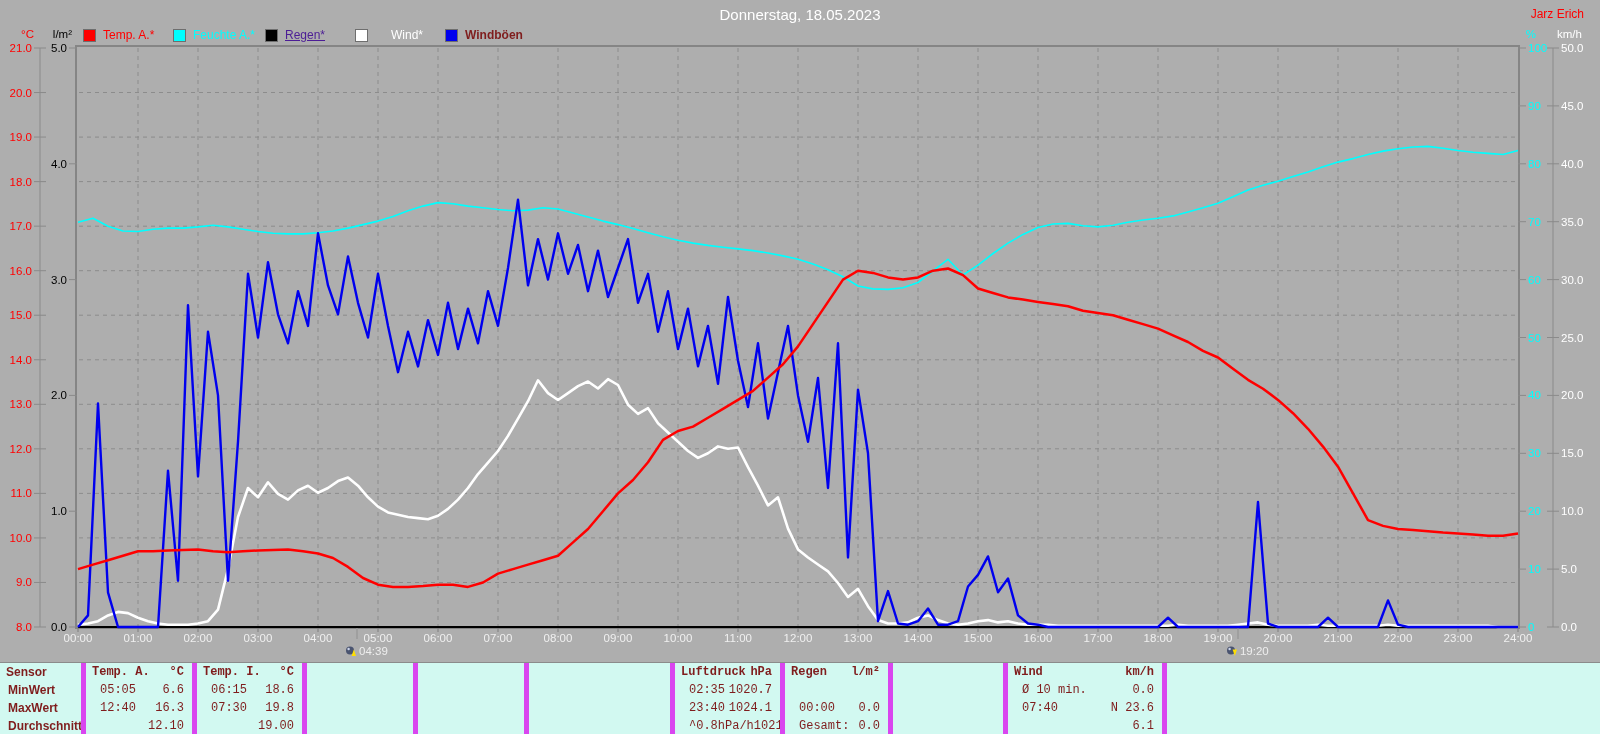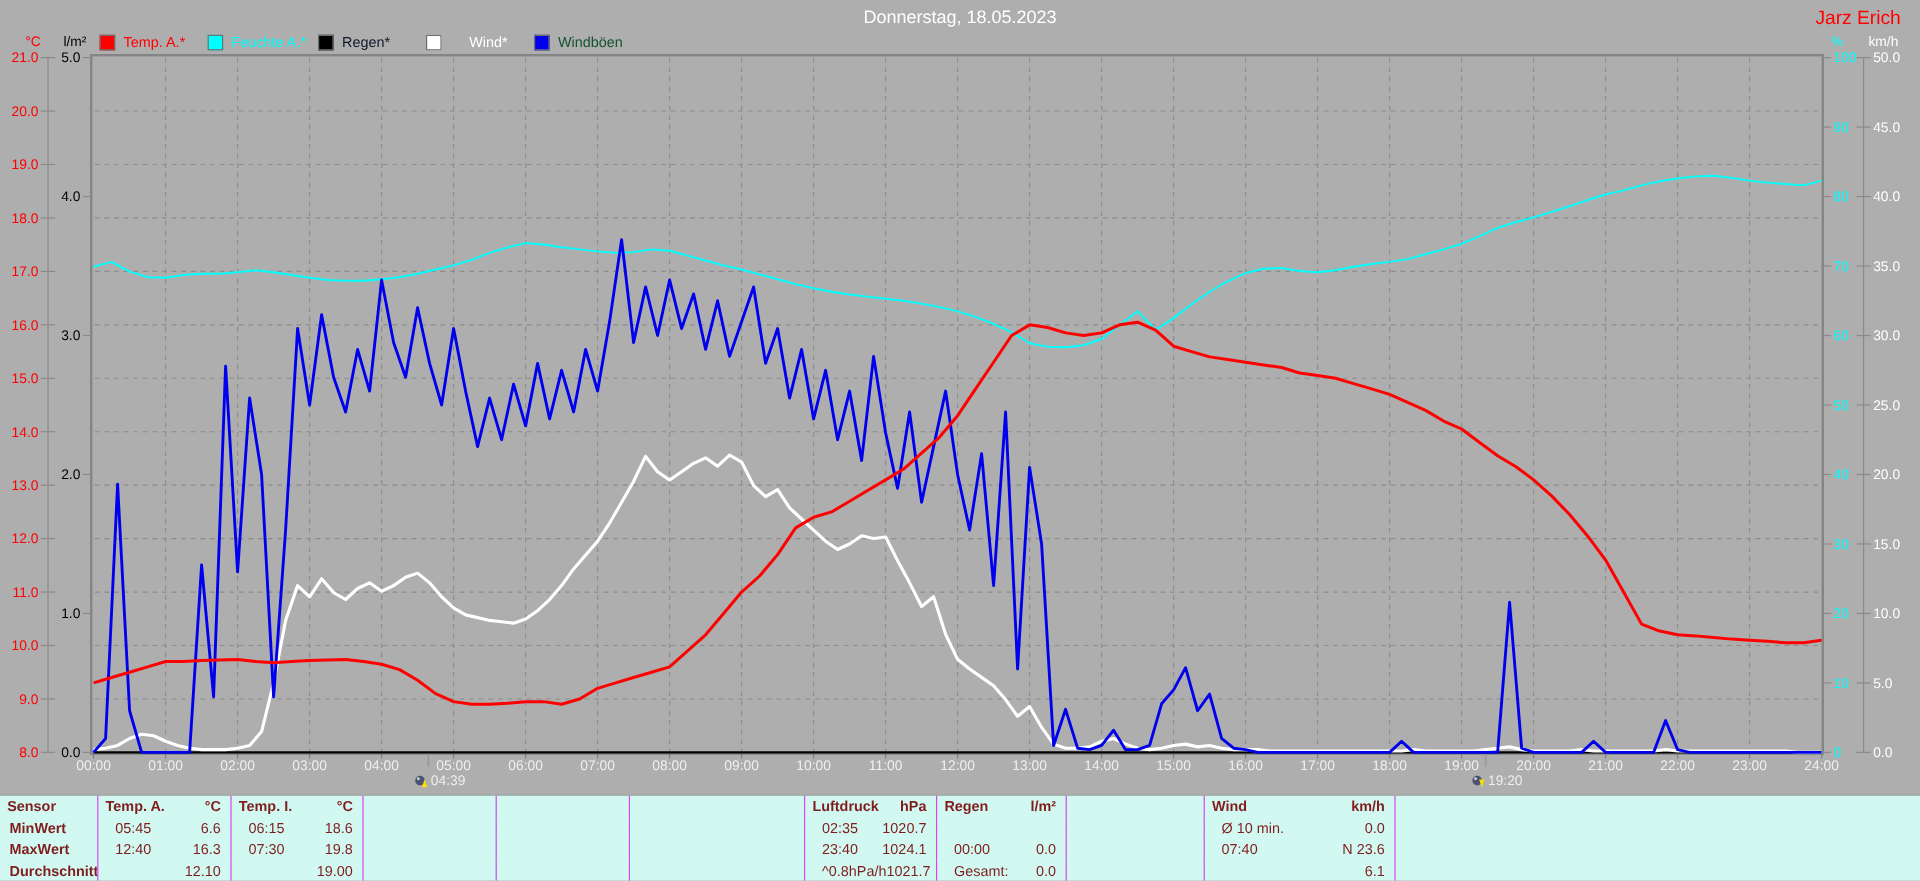--- a/index.html
+++ b/index.html
@@ -1,36 +1,36 @@
 <!DOCTYPE html>
 <html><head>
 <meta charset="utf-8">
 <style>
   html,body{margin:0;padding:0;background:#aeaeae;}
   .screen{position:relative;width:1600px;height:734px;background:#aeaeae;overflow:hidden;
           font-family:"Liberation Sans",sans-serif;}
   .chart-title{position:absolute;top:6px;left:0;width:100%;text-align:center;
                color:#ffffff;font-size:15px;}
-  .station-name{position:absolute;top:7px;right:16px;color:#ff0000;font-size:16px;}
+  .station-name{position:absolute;top:7px;right:16px;color:#ff0000;font-size:12px;}
   #chart-svg{position:absolute;left:0;top:0;}
   .legend{position:absolute;top:28px;left:0;width:100%;height:16px;}
   .legend-item{position:absolute;display:flex;align-items:center;height:14px;}
   .legend-swatch{width:11px;height:11px;border:1px solid #6e6e6e;display:inline-block;}
   .legend-label{margin-left:7px;font-size:12px;white-space:nowrap;}
   .sun-marker{position:absolute;top:645px;display:flex;align-items:center;
               color:#eeeeee;font-size:11.5px;line-height:12px;}
   .sun-marker svg{margin-right:2px;}
   .info-table{position:absolute;left:0;top:662px;width:1600px;height:72px;
               background:#d2f9f1;border-top:1px solid #8b8b8b;
               display:grid;grid-template-columns:81px 111px 110px 111px 111px 146px 110px 108px 115px 159px 1fr;
               grid-auto-rows:18px;font-size:12px;color:#7f1d1d;}
   .t-cell{display:flex;justify-content:space-between;align-items:center;
           padding:0 8px 0 14px;overflow:hidden;white-space:nowrap;}
   .t-cell.lbl{padding-left:8px;font-weight:bold;}
-  .t-cell.bl{border-left:1px solid #d946ef;}
+  .t-cell.bl{border-left:5px solid #d946ef;font-family:Liberation Mono, monospace;}
   .t-cell.head span{font-weight:bold;}
   .t-cell.head{padding-left:6px;}
 </style>
 </head>
 <body>
 
 <div class="screen">
 
   <div class="chart-title">Donnerstag, 18.05.2023</div>
   <div class="station-name">Jarz Erich</div>
@@ -225,29 +225,29 @@
     <div class="legend-item" style="left:83px">
       <span class="legend-swatch" style="background: rgb(255, 0, 0);"></span>
       <span class="legend-label" style="color: rgb(255, 0, 0);">Temp. A.*</span>
     </div>
     <div class="legend-item" style="left:173px">
       <span class="legend-swatch" style="background: rgb(0, 255, 255);"></span>
       <span class="legend-label" style="color: rgb(0, 255, 255);">Feuchte A.*</span>
     </div>
     <div class="legend-item" style="left:265px">
       <span class="legend-swatch" style="background: rgb(0, 0, 0);"></span>
-      <span class="legend-label" style="color: #0f172a;">Regen*</span>
+      <span class="legend-label" style="color: #4c1d95; text-decoration: underline;">Regen*</span>
     </div>
     <div class="legend-item" style="left:355px">
       <span class="legend-swatch" style="background: rgb(255, 255, 255);"></span>
       <span class="legend-label" style="color: rgb(255, 255, 255); margin-left: 23px;">Wind*</span>
     </div>
     <div class="legend-item" style="left:445px">
       <span class="legend-swatch" style="background: rgb(0, 0, 238);"></span>
-      <span class="legend-label" style="color: #14532d;">Windböen</span>
+      <span class="legend-label" style="color: #7f1d1d; font-weight: bold;">Windböen</span>
     </div>
   </div>
 
   <div class="sun-marker" id="sunrise-marker" style="left: 345px;">
     <svg width="12" height="12">
       <circle cx="5" cy="5.5" r="4" fill="#4a5470"></circle>
       <circle cx="3.6" cy="4" r="1.2" fill="#c9d2e8"></circle>
       <polygon points="6.6,11 11,11 8.8,4.6" fill="#ffdf00"></polygon>
     </svg>
     <span>04:39</span>
@@ -289,21 +289,21 @@
     <div class="t-cell bl head">
         <span>Wind</span>
         <span>km/h</span>
       </div>
     <div class="t-cell bl"></div>
 
     <div class="t-cell lbl">
         <span>MinWert</span>
       </div>
     <div class="t-cell bl">
-        <span>05:45</span>
+        <span>05:05</span>
         <span>6.6</span>
       </div>
     <div class="t-cell bl">
         <span>06:15</span>
         <span>18.6</span>
       </div>
     <div class="t-cell bl"></div>
     <div class="t-cell bl"></div>
     <div class="t-cell bl"></div>
     <div class="t-cell bl">

